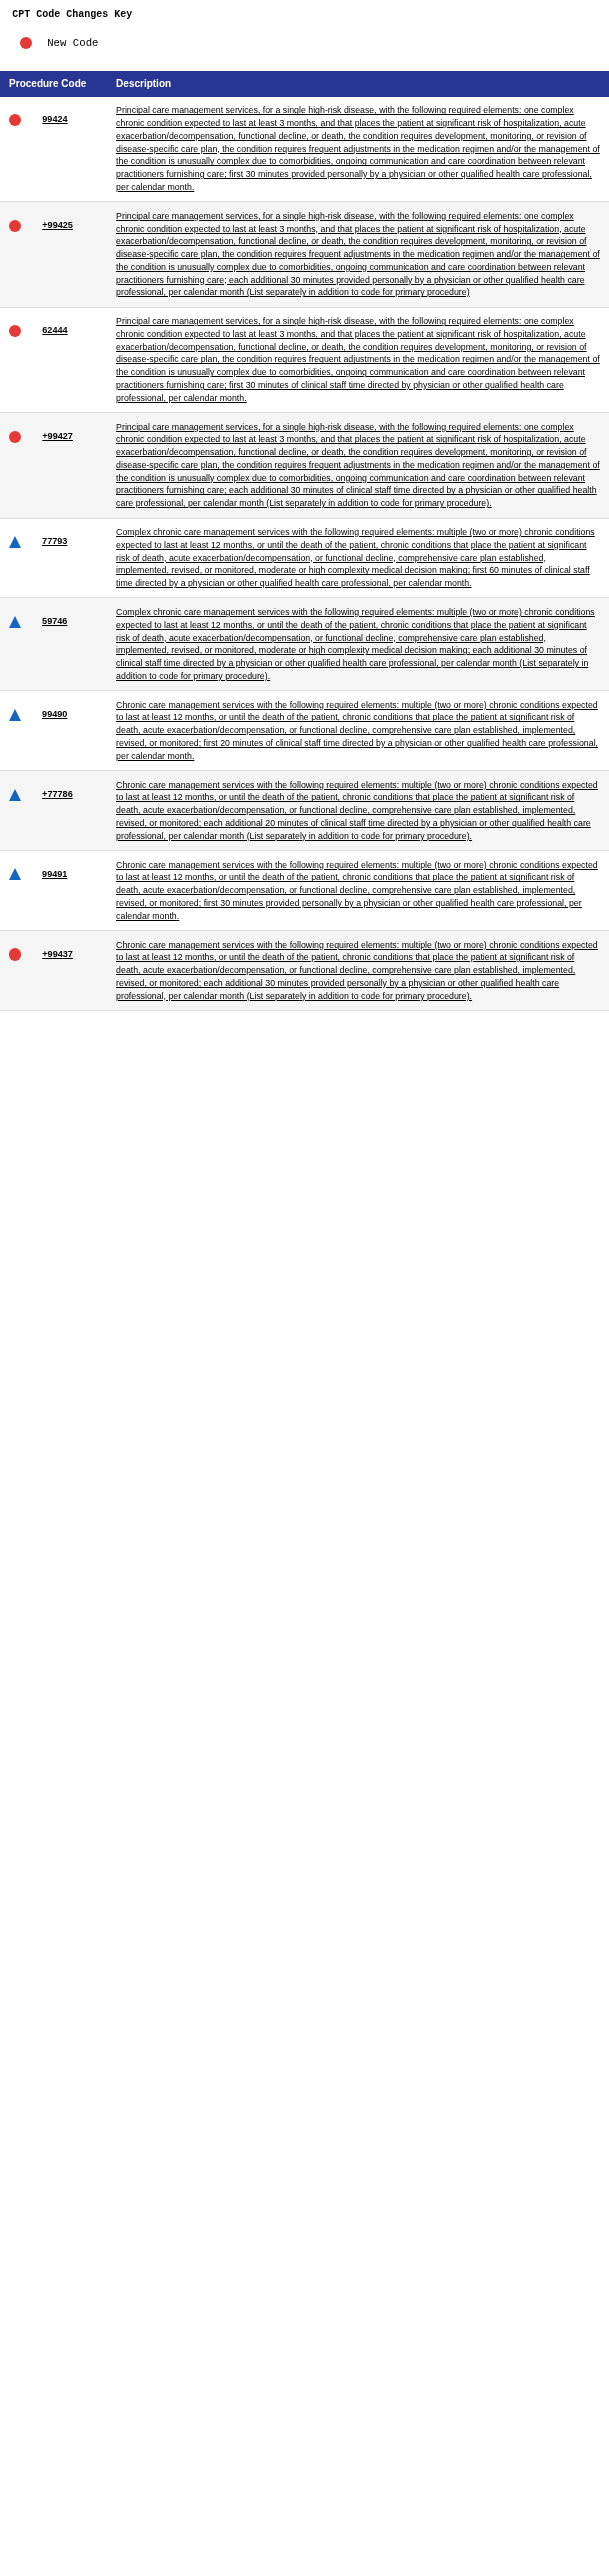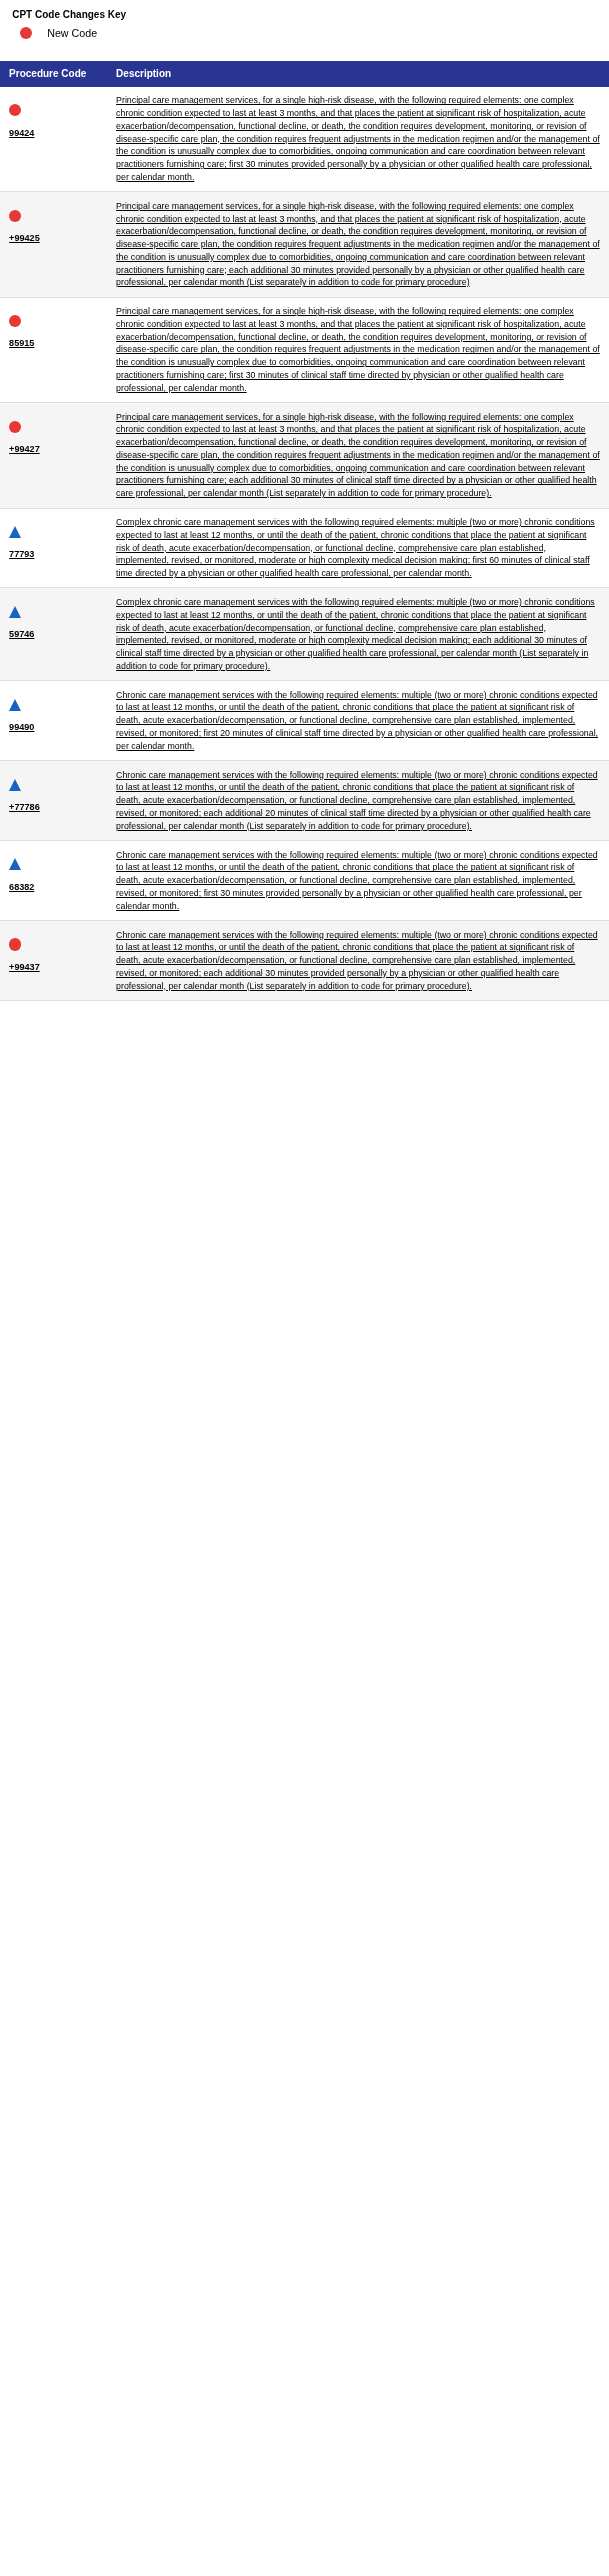--- a/index.html
+++ b/index.html
@@ -11,21 +11,22 @@
     }
 
     
     .legend-container {
       padding: 9.1px 12.2px 12.2px 12.2px;
       background: #fff;
     }
     .legend-title {
       font-weight: bold;
       font-size: 10px;
-      margin-bottom: 7px;
+      margin-bottom: 17px;
+      font-family: Liberation Mono, monospace;
     }
     .legend-item {
       display: flex;
       align-items: center;
       margin-bottom: 6.1px;
     }
     .legend-icon {
       width: 27.4px;
       display: flex;
       align-items: center;
@@ -43,20 +44,21 @@
       width: 0;
       height: 0;
       border-left: 6.9px solid transparent;
       border-right: 6.9px solid transparent;
       border-bottom: 12.2px solid #1565c0;
       display: inline-block;
     }
     .legend-label {
       font-size: 10.7px;
       font-weight: 500;
+      font-family: Liberation Mono, monospace;
     }
 
     
     .main-table {
       width: 100%;
       border-collapse: collapse;
       margin-top: 3px;
     }
     .main-table thead tr {
       background: #283593;
@@ -84,26 +86,25 @@
     }
     .main-table tbody td {
       padding: 7.6px 9.1px;
       font-size: 8.8px;
       line-height: 1.45;
       text-decoration: underline;
     }
     .code-cell {
       display: flex;
       align-items: flex-start;
-      gap: 6px;
+      gap: 21px;
       white-space: nowrap;
       font-weight: bold;
       font-size: 9.1px;
       padding-top: 9.1px;
-      flex-direction: column;
     }
     .code-icon {
       margin-top: 0.8px;
       flex-shrink: 0;
     }
   </style>
 </head>
 <body>
 
 <div class="legend-container">
@@ -139,21 +140,21 @@
             <span class="code-icon"><span class="circle-icon"></span></span>
             <span>+99425</span>
           </div>
         </td>
         <td>Principal care management services, for a single high-risk disease, with the following required elements: one complex chronic condition expected to last at least 3 months, and that places the patient at significant risk of hospitalization, acute exacerbation/decompensation, functional decline, or death, the condition requires development, monitoring, or revision of disease-specific care plan, the condition requires frequent adjustments in the medication regimen and/or the management of the condition is unusually complex due to comorbidities, ongoing communication and care coordination between relevant practitioners furnishing care; each additional 30 minutes provided personally by a physician or other qualified health care professional, per calendar month (List separately in addition to code for primary procedure)</td>
       </tr>
       <tr>
         <td>
           <div class="code-cell">
             <span class="code-icon"><span class="circle-icon"></span></span>
-            <span>85915</span>
+            <span>62444</span>
           </div>
         </td>
         <td>Principal care management services, for a single high-risk disease, with the following required elements: one complex chronic condition expected to last at least 3 months, and that places the patient at significant risk of hospitalization, acute exacerbation/decompensation, functional decline, or death, the condition requires development, monitoring, or revision of disease-specific care plan, the condition requires frequent adjustments in the medication regimen and/or the management of the condition is unusually complex due to comorbidities, ongoing communication and care coordination between relevant practitioners furnishing care; first 30 minutes of clinical staff time directed by physician or other qualified health care professional, per calendar month.</td>
       </tr>
       <tr>
         <td>
           <div class="code-cell">
             <span class="code-icon"><span class="circle-icon"></span></span>
             <span>+99427</span>
           </div>
@@ -193,21 +194,21 @@
             <span class="code-icon"><span class="triangle-icon"></span></span>
             <span>+77786</span>
           </div>
         </td>
         <td>Chronic care management services with the following required elements: multiple (two or more) chronic conditions expected to last at least 12 months, or until the death of the patient, chronic conditions <u>that place the patient</u> at significant risk of death, acute exacerbation/decompensation, or functional decline, comprehensive care plan established, implemented, revised, or monitored; each additional 20 minutes of clinical staff time directed by a physician or other qualified health care professional, per calendar month (List separately in addition to code for primary procedure).</td>
       </tr>
       <tr>
         <td>
           <div class="code-cell">
             <span class="code-icon"><span class="triangle-icon"></span></span>
-            <span>68382</span>
+            <span>99491</span>
           </div>
         </td>
         <td>Chronic care management services with the following required elements: multiple (two or more) chronic conditions expected to last at least 12 months, or until the death of the patient, chronic conditions <u>that place the patient</u> at significant risk of death, acute exacerbation/decompensation, or functional decline, comprehensive care plan established, implemented, revised, or monitored; <u>first 30 minutes provided personally by a physician or other qualified health care professional, per calendar month.</u></td>
       </tr>
       <tr>
         <td>
           <div class="code-cell">
             <span class="code-icon"><span class="circle-icon"></span></span>
             <span>+99437</span>
           </div>

